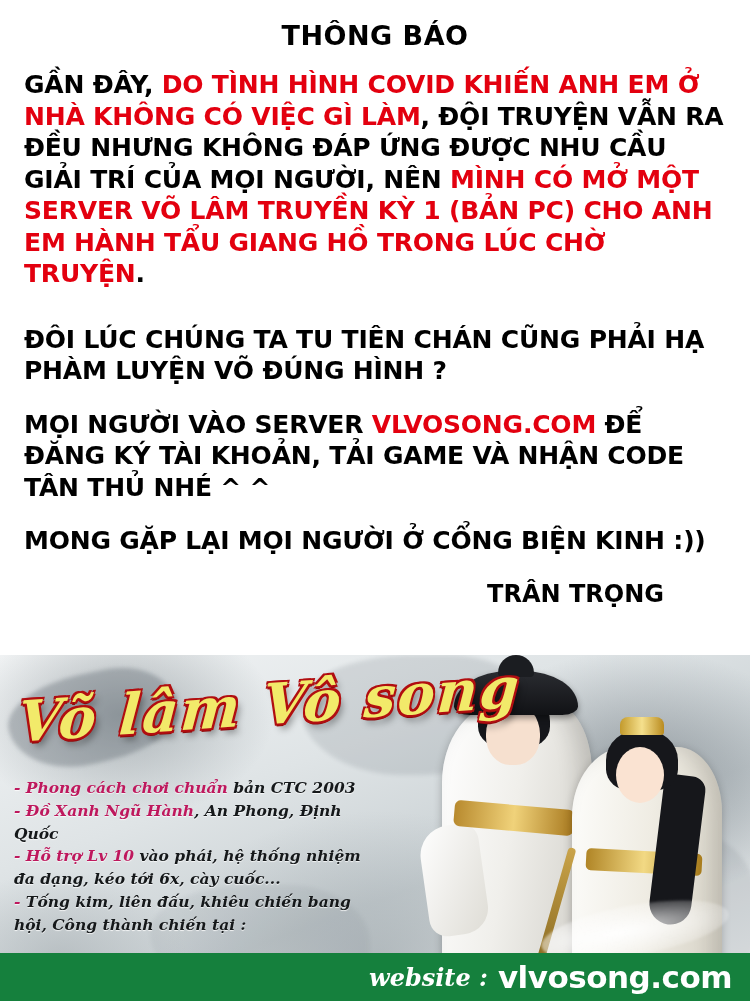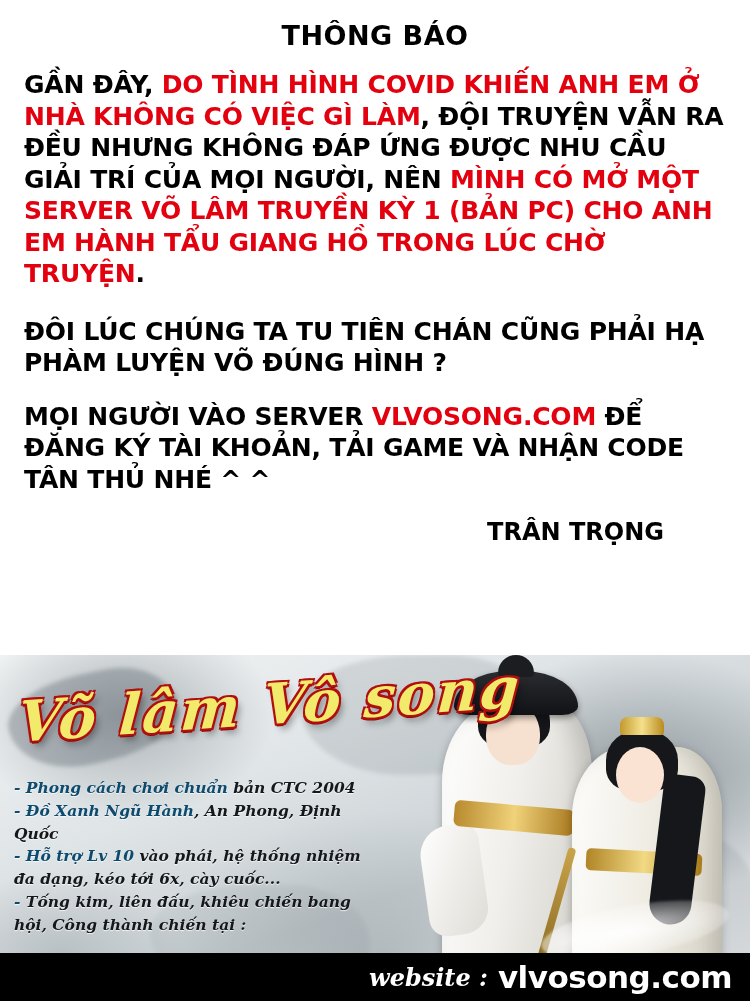--- a/index.html
+++ b/index.html
@@ -34,21 +34,21 @@
     font-family: "DejaVu Sans", sans-serif;
   }
   .para {
     font-size: 25px;
     font-weight: bold;
     line-height: 1.26;
     color: #000000;
     margin: 0 0 22px 0;
     letter-spacing: -0.2px;
   }
-  .para.p1 { margin-bottom: 26px; }
+  .para.p1 { margin-bottom: 34px; }
   .red { color: #e3000f; }
   .sign {
     text-align: right;
     font-size: 24px;
     font-weight: bold;
     line-height: 1.25;
     color: #000000;
     padding-right: 62px;
   }
 
@@ -109,21 +109,21 @@
     width: 370px;
     font-family: "DejaVu Serif", serif;
     font-size: 15.5px;
     font-weight: bold;
     font-style: italic;
     line-height: 1.47;
     color: #15181a;
     text-shadow: 0 1px 1px rgba(255,255,255,0.8);
   }
   .features .line { white-space: normal; }
-  .features .hl { color: #0c4a6e; }
+  .features .hl { color: #be185d; }
 
   
   .chars {
     position: absolute;
     right: 0; top: 0;
     width: 330px; height: 346px;
     overflow: hidden;
   }
   .char-male-robe {
     position: absolute; left: 22px; top: 48px;
@@ -217,21 +217,21 @@
     background: linear-gradient(180deg,#caa44a,#7a5c18);
     transform: rotate(16deg);
     border-radius: 4px;
   }
 
   
   .web-bar {
     position: absolute;
     left: 0; bottom: 0;
     width: 750px; height: 48px;
-    background: #000000;
+    background: #15803d;
     display: flex;
     align-items: center;
     justify-content: flex-end;
     padding-right: 18px;
   }
   .web-label {
     color: #ffffff;
     font-family: "DejaVu Serif", serif;
     font-style: italic;
     font-weight: bold;
@@ -260,20 +260,23 @@
     </p>
 
     <p class="para">
       <span>ĐÔI LÚC CHÚNG TA TU TIÊN CHÁN CŨNG PHẢI HẠ PHÀM LUYỆN VÕ ĐÚNG HÌNH ?</span>
     </p>
 
     <p class="para">
       <span>MỌI NGƯỜI VÀO SERVER </span><span class="red">VLVOSONG.COM</span><span> ĐỂ ĐĂNG KÝ TÀI KHOẢN, TẢI GAME VÀ NHẬN CODE TÂN THỦ NHÉ ^ ^</span>
     </p>
 
+    <p class="para">
+      <span>MONG GẶP LẠI MỌI NGƯỜI Ở CỔNG BIỆN KINH :))</span>
+    </p>
 
     <div class="sign">
       <div>TRÂN TRỌNG</div>
     </div>
   </div>
 
   <div class="banner">
     <div class="banner-bg"></div>
     <div class="ink-splash ink1"></div>
     <div class="ink-splash ink2"></div>
@@ -295,21 +298,21 @@
       <div class="char-female-head"></div>
       <div class="char-female-crown"></div>
       <div class="char-staff"></div>
       <div class="char-ribbon"></div>
     </div>
 
     <div class="logo">Võ lâm Vô song</div>
 
     <div class="features">
       <div class="line">
-        <span class="hl">- Phong cách chơi chuẩn </span><span>bản CTC 2004</span>
+        <span class="hl">- Phong cách chơi chuẩn </span><span>bản CTC 2003</span>
       </div>
       <div class="line">
         <span class="hl">- Đồ Xanh Ngũ Hành</span><span>, An Phong, Định Quốc</span>
       </div>
       <div class="line">
         <span class="hl">- Hỗ trợ Lv 10 </span><span>vào phái, hệ thống nhiệm đa dạng, kéo tới 6x, cày cuốc...</span>
       </div>
       <div class="line">
         <span class="hl">- </span><span>Tống kim, liên đấu, khiêu chiến bang hội, Công thành chiến tại :</span>
       </div>

